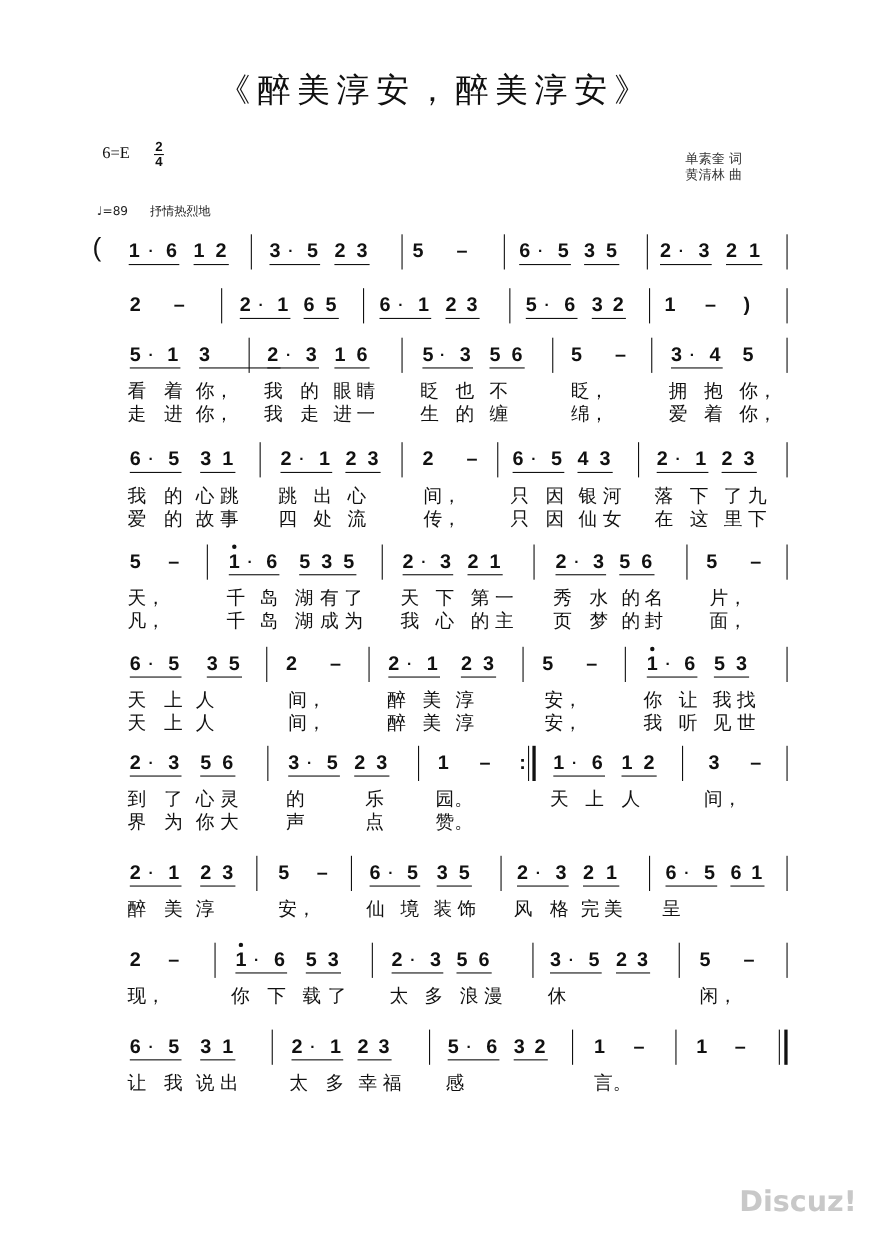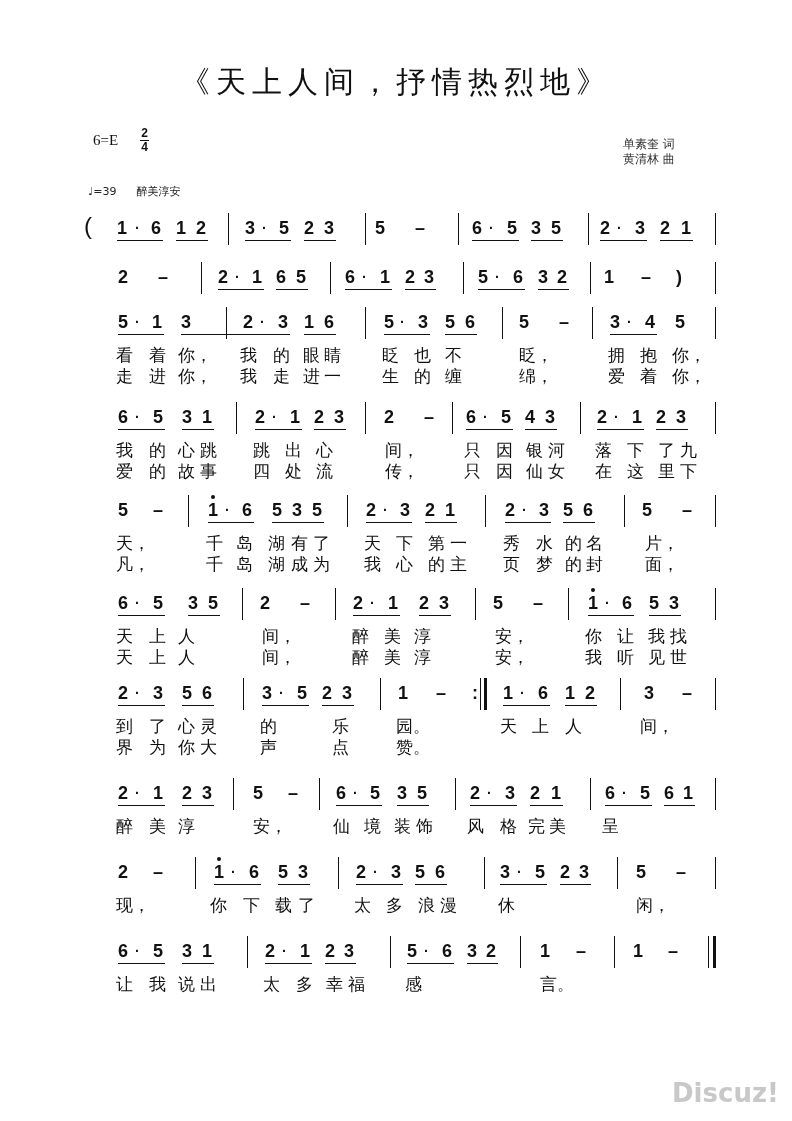--- a/index.html
+++ b/index.html
@@ -20,33 +20,33 @@
   .dotb { position: absolute; width: 4px; height: 4px; border-radius: 2px; background: #111; }
   .lyr { position: absolute; font-size: 17px; font-family: "DejaVu Serif", serif; white-space: nowrap; letter-spacing: 0; }
   .wm { position: absolute; left: 672px; top: 1078px; font-size: 26px; font-weight: bold; color: #c8c8c8;
         font-family: "DejaVu Sans", sans-serif; }
   .paren { position: absolute; font-size: 24px; font-family: "Liberation Sans", sans-serif; }
   .tok { position:absolute; font-family:"Liberation Sans",sans-serif; font-weight:bold; font-size:18px; }
 </style>
 </head>
 <body>
 
-<div class="title">《天上人间，抒情热烈地》</div>
+<div class="title">《醉美淳安，醉美淳安》</div>
 <div class="key">6=E</div>
 <div class="timesig">
   <span>2</span>
   <span class="bar"></span>
   <span>4</span>
 </div>
 <div class="credits">
   <div>单素奎 词</div>
   <div>黄清林 曲</div>
 </div>
 <div class="tempo">
-  <span>♩=39</span><span class="exp">醉美淳安</span>
+  <span>♩=89</span><span class="exp">抒情热烈地</span>
 </div>
 
 <div id="score">
     <div class="paren" style="left: 84px; top: 212px;">(</div>
     <div class="tok" style="left: 117px; top: 218px;">1</div>
     <div class="tok" style="left: 135px; top: 220px; font-size: 14px;">·</div>
     <div class="tok" style="left: 151px; top: 218px;">6</div>
     <div class="tok" style="left: 176px; top: 218px;">1</div>
     <div class="tok" style="left: 196px; top: 218px;">2</div>
     <div class="tok" style="left: 245px; top: 218px;">3</div>

